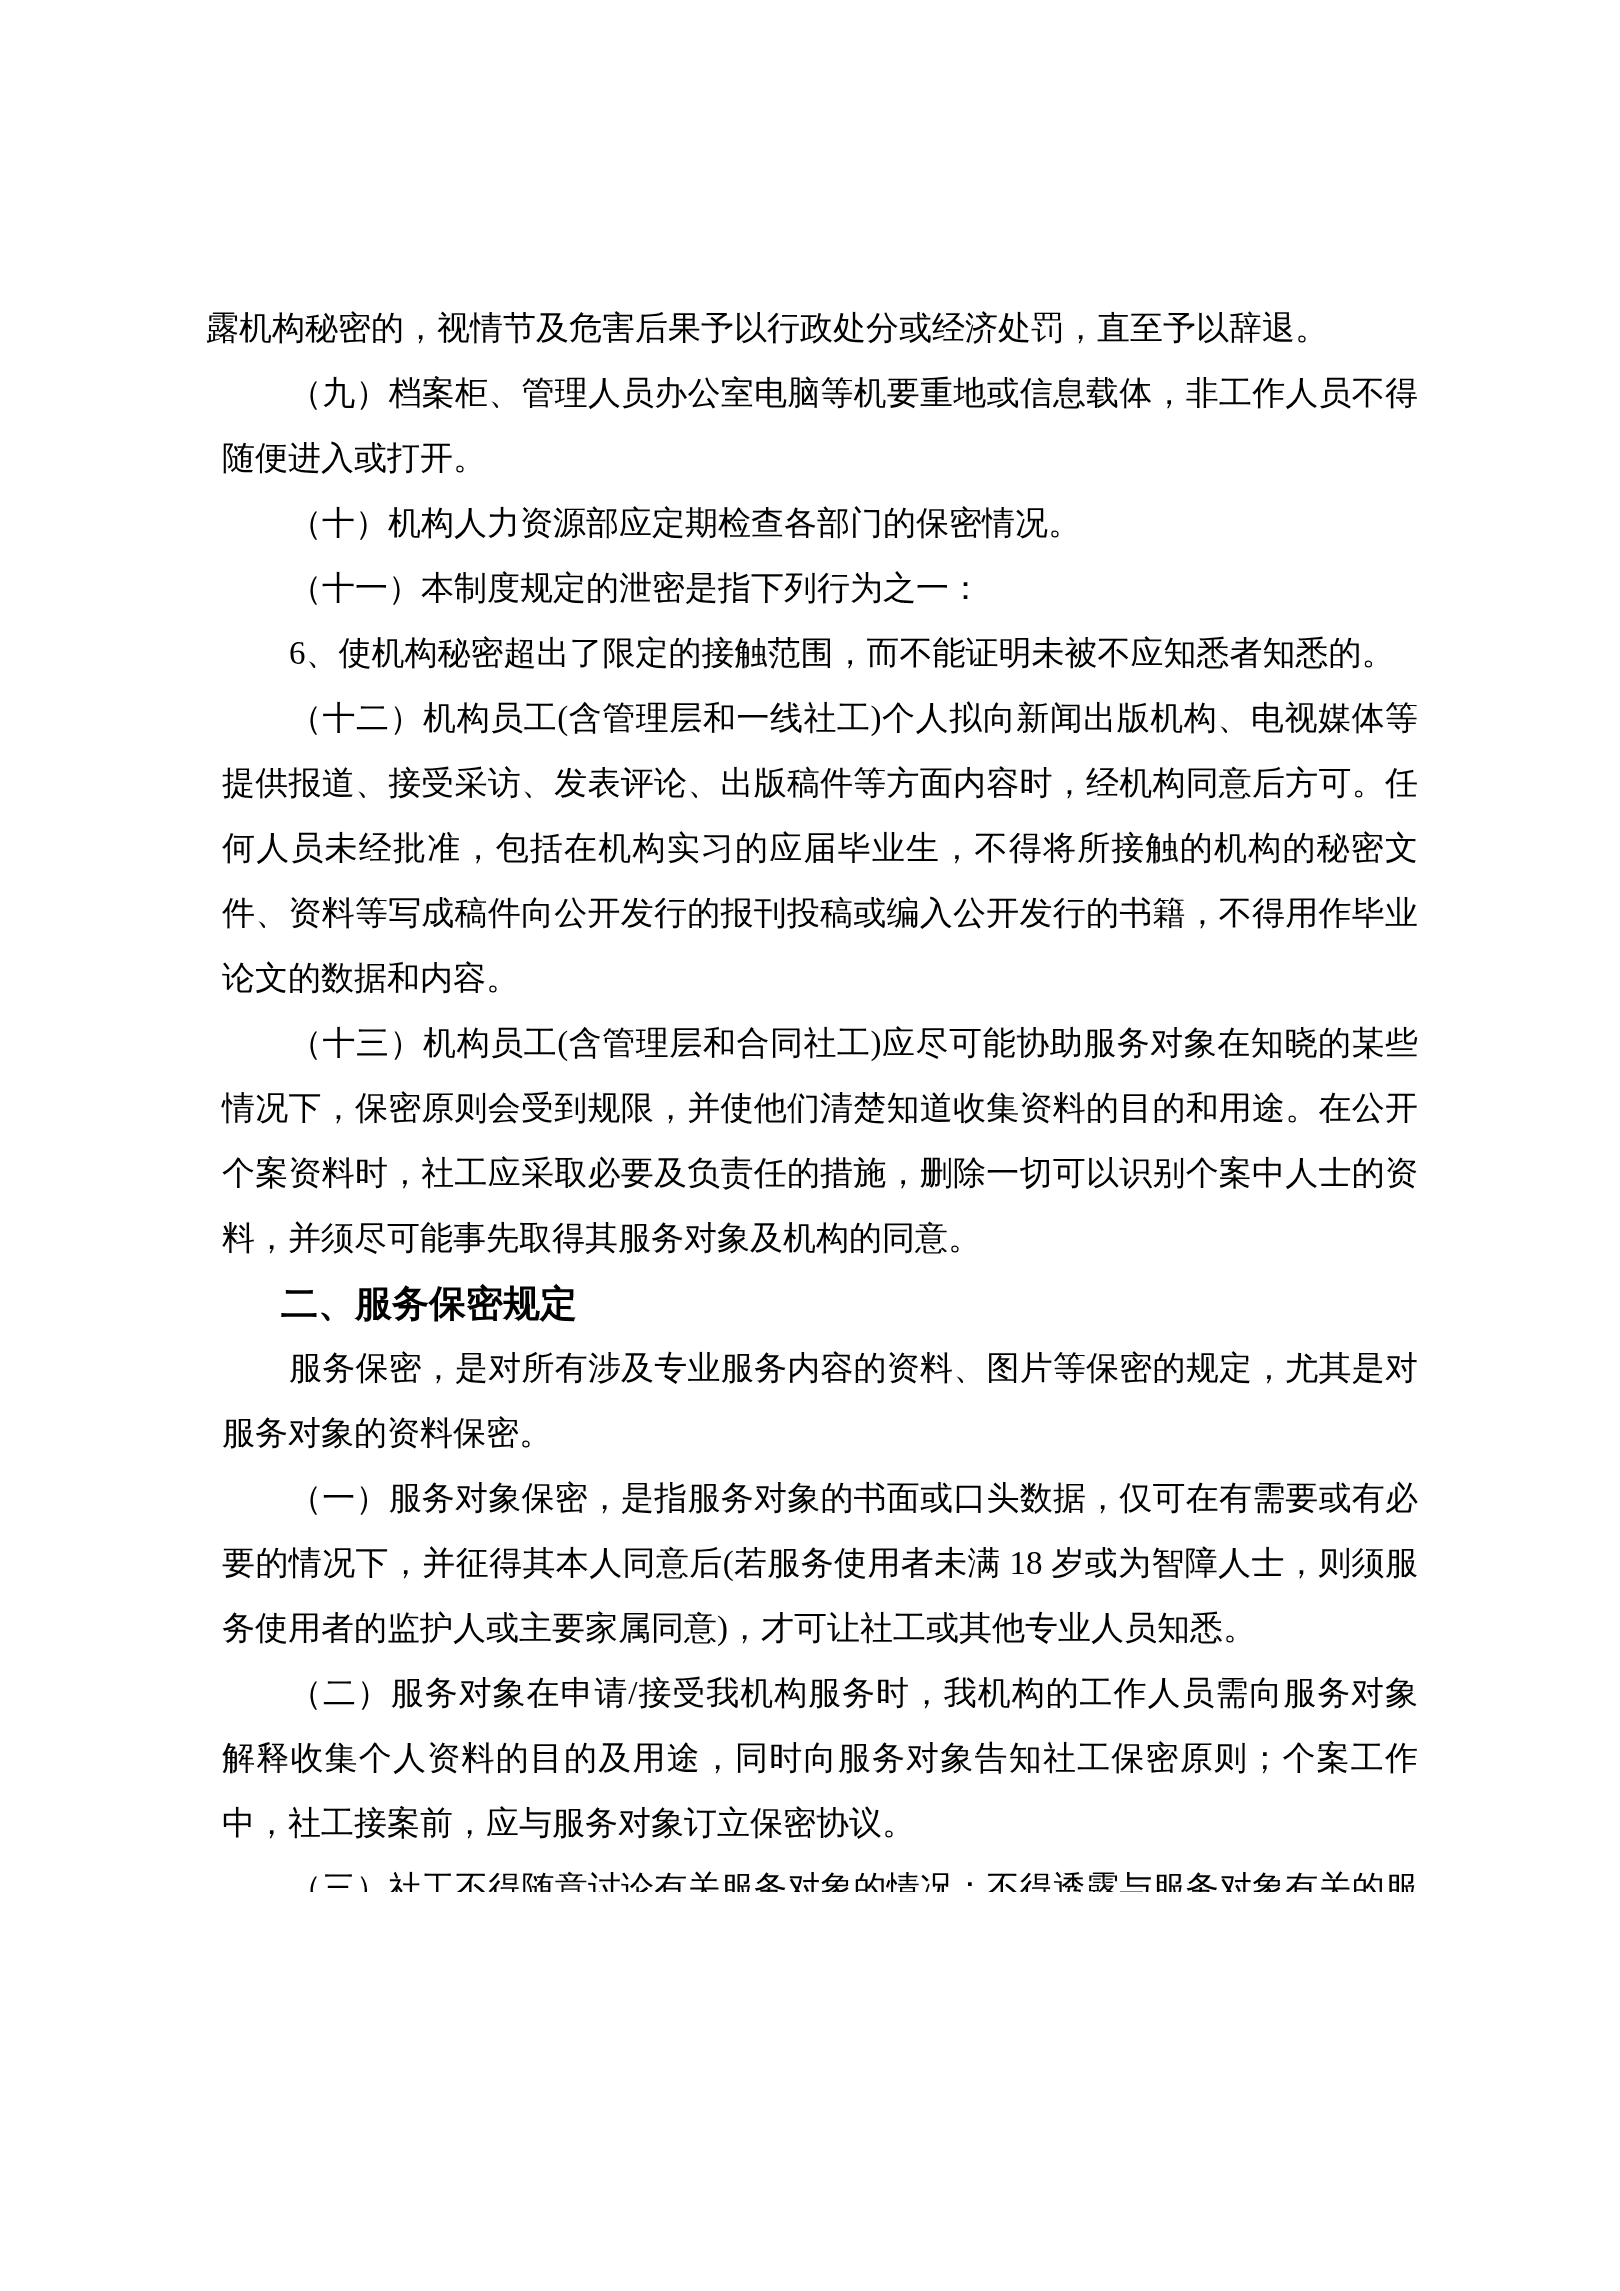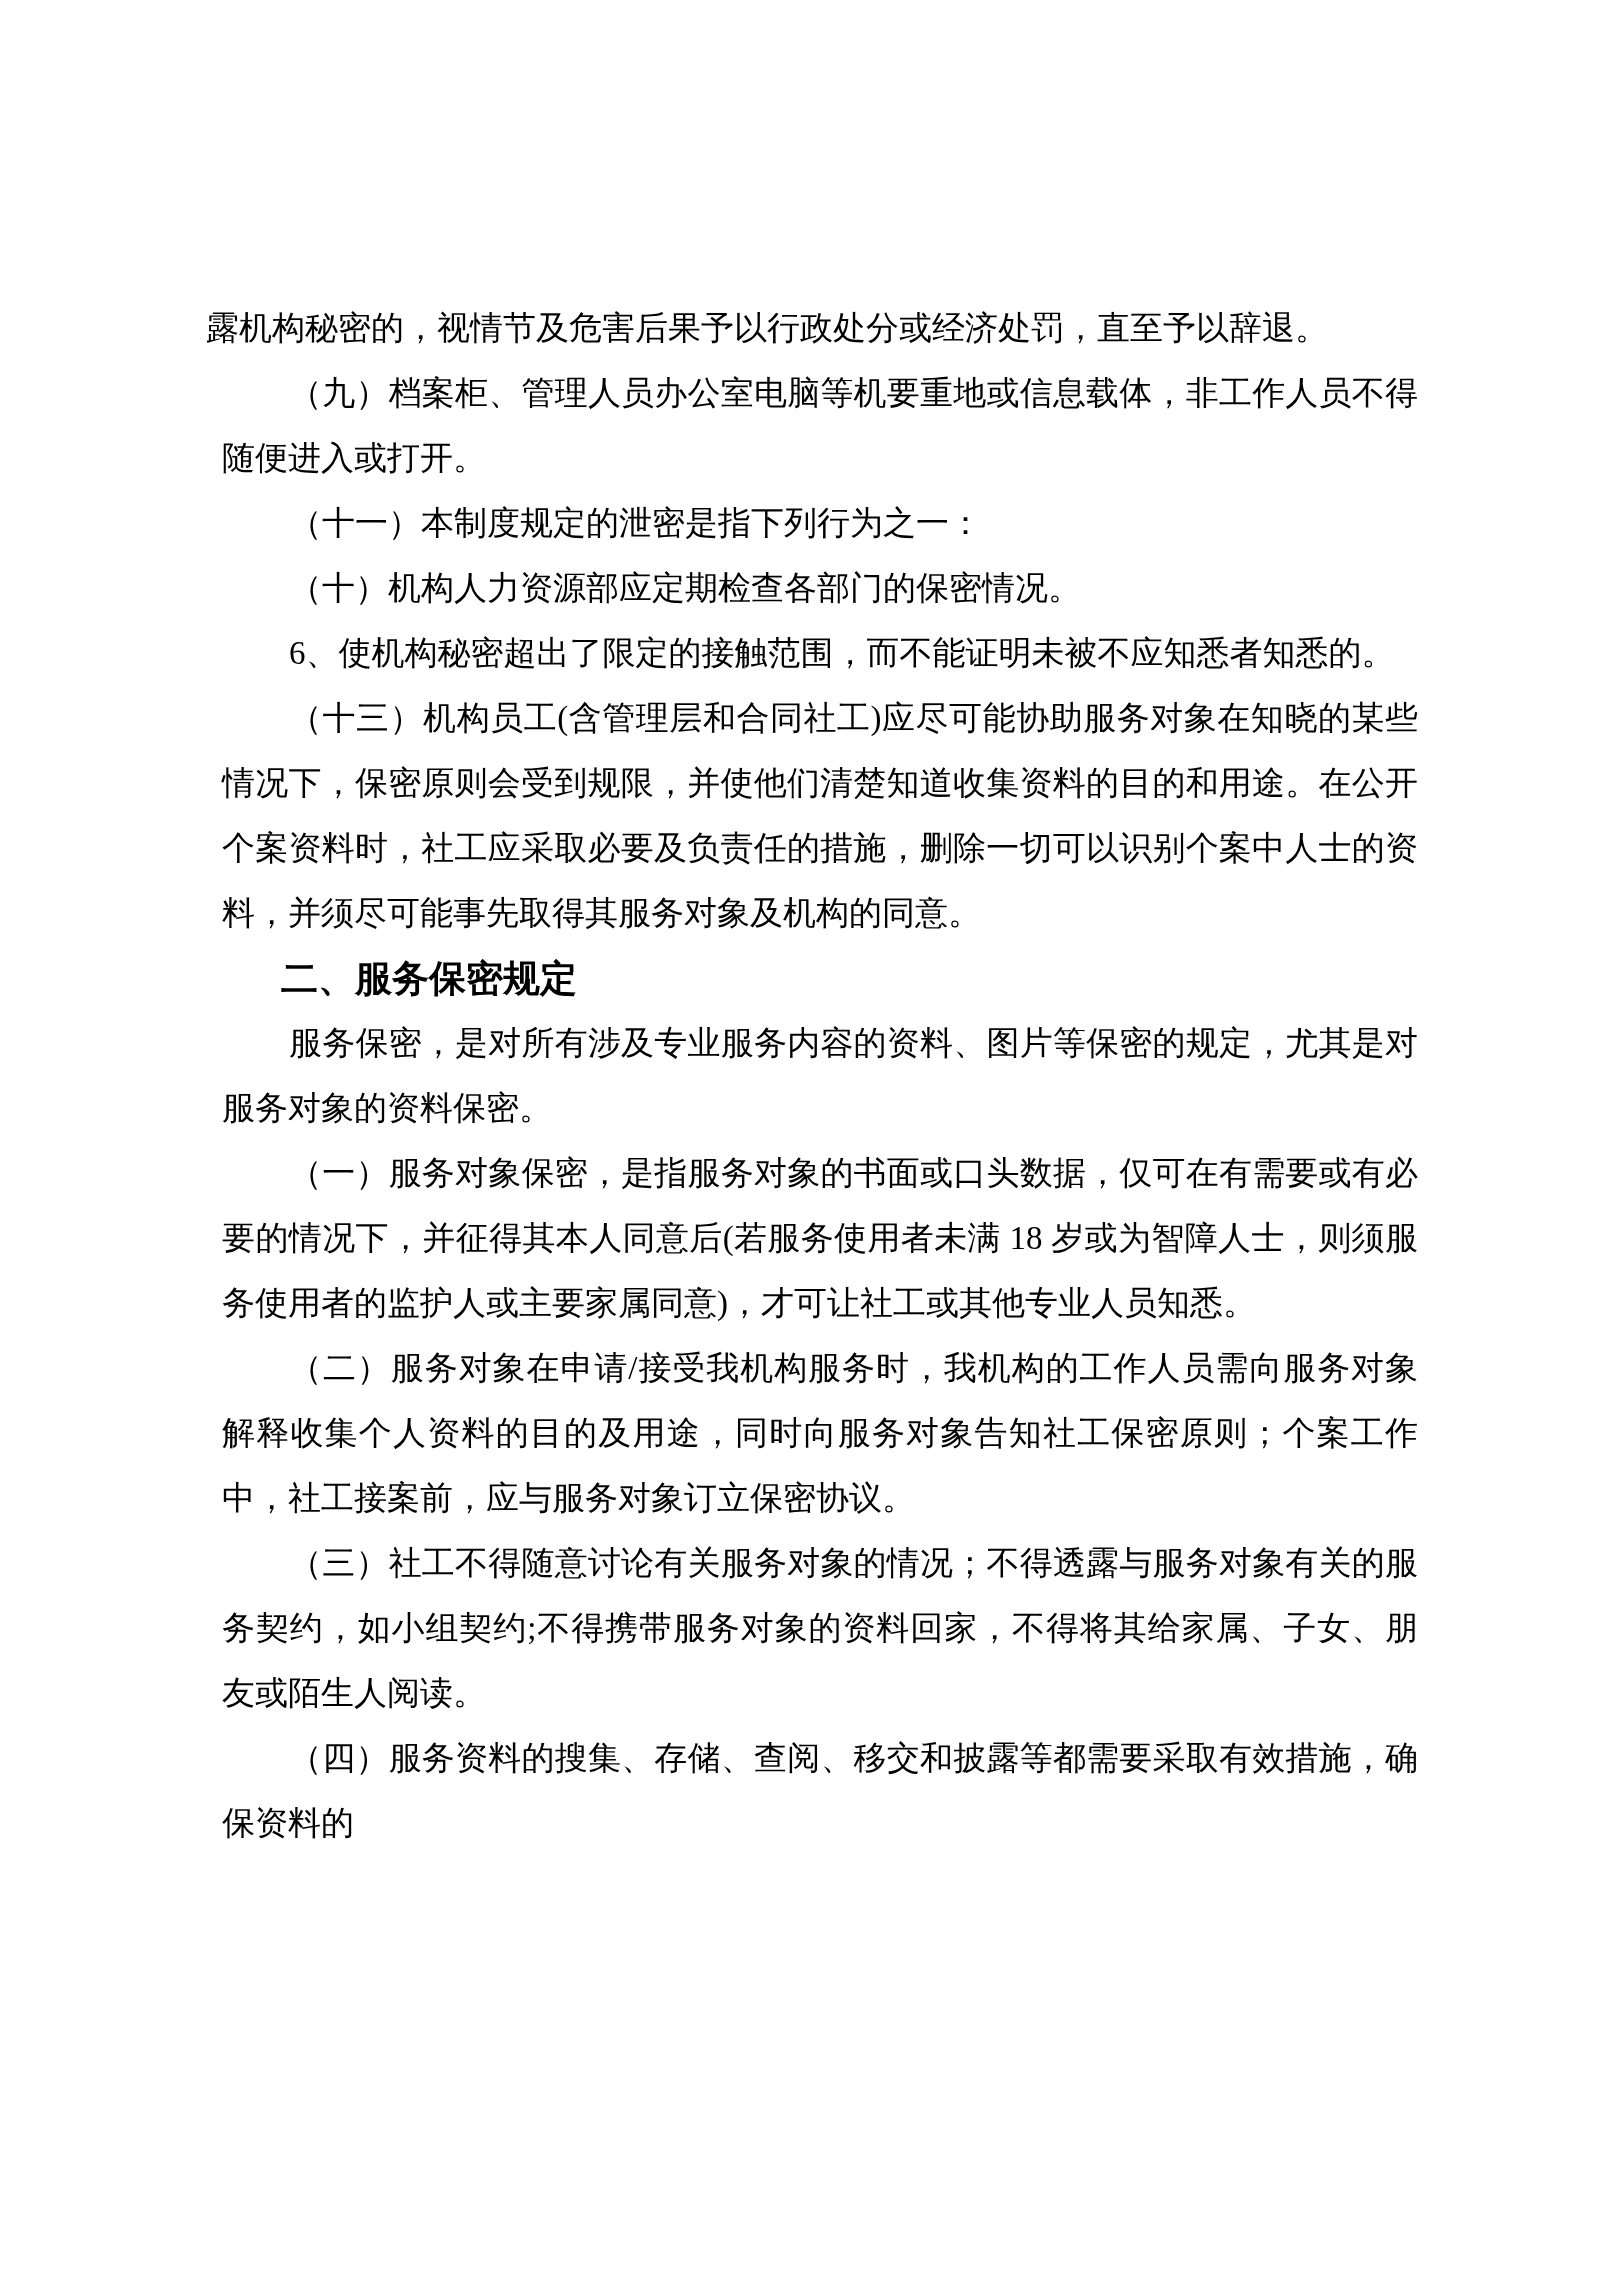--- a/index.html
+++ b/index.html
@@ -59,23 +59,24 @@
   }
 </style>
 </head>
 <body>
 
 <div class="page">
 
   <div class="content">
     <p class="para">露机构秘密的，视情节及危害后果予以行政处分或经济处罚，直至予以辞退。</p>
     <p class="para indent">（九）档案柜、管理人员办公室电脑等机要重地或信息载体，非工作人员不得随便进入或打开。</p>
+    <p class="para indent">（十）机构人力资源部应定期检查各部门的保密情况。</p>
     <p class="para indent">（十一）本制度规定的泄密是指下列行为之一：</p>
-    <p class="para indent">（十）机构人力资源部应定期检查各部门的保密情况。</p>
     <p class="para indent">6、使机构秘密超出了限定的接触范围，而不能证明未被不应知悉者知悉的。</p>
+    <p class="para indent">（十二）机构员工(含管理层和一线社工)个人拟向新闻出版机构、电视媒体等提供报道、接受采访、发表评论、出版稿件等方面内容时，经机构同意后方可。任何人员未经批准，包括在机构实习的应届毕业生，不得将所接触的机构的秘密文件、资料等写成稿件向公开发行的报刊投稿或编入公开发行的书籍，不得用作毕业论文的数据和内容。</p>
     <p class="para indent">（十三）机构员工(含管理层和合同社工)应尽可能协助服务对象在知晓的某些情况下，保密原则会受到规限，并使他们清楚知道收集资料的目的和用途。在公开个案资料时，社工应采取必要及负责任的措施，删除一切可以识别个案中人士的资料，并须尽可能事先取得其服务对象及机构的同意。</p>
     <h2 class="heading">二、服务保密规定</h2>
     <p class="para indent">服务保密，是对所有涉及专业服务内容的资料、图片等保密的规定，尤其是对服务对象的资料保密。</p>
     <p class="para indent">（一）服务对象保密，是指服务对象的书面或口头数据，仅可在有需要或有必要的情况下，并征得其本人同意后(若服务使用者未满 18 岁或为智障人士，则须服务使用者的监护人或主要家属同意)，才可让社工或其他专业人员知悉。</p>
     <p class="para indent">（二）服务对象在申请/接受我机构服务时，我机构的工作人员需向服务对象解释收集个人资料的目的及用途，同时向服务对象告知社工保密原则；个案工作中，社工接案前，应与服务对象订立保密协议。</p>
     <p class="para indent">（三）社工不得随意讨论有关服务对象的情况；不得透露与服务对象有关的服务契约，如小组契约;不得携带服务对象的资料回家，不得将其给家属、子女、朋友或陌生人阅读。</p>
     <p class="para indent">（四）服务资料的搜集、存储、查阅、移交和披露等都需要采取有效措施，确保资料的</p>
   </div>
 
   <div class="footer">

